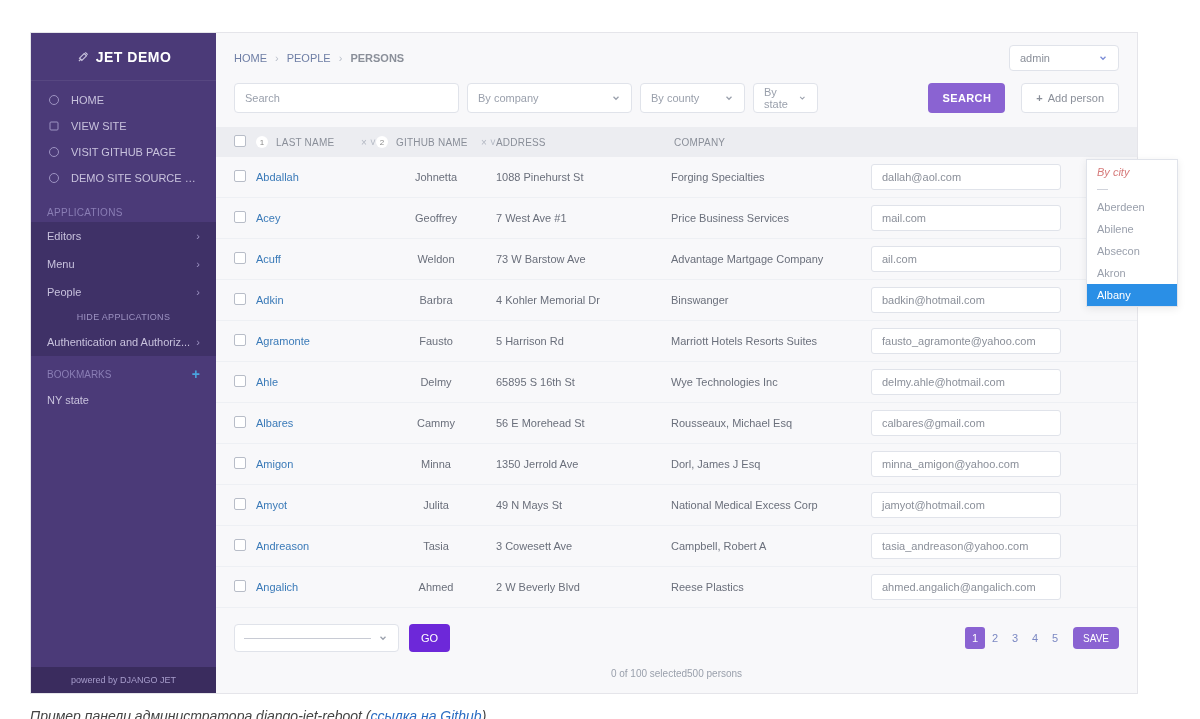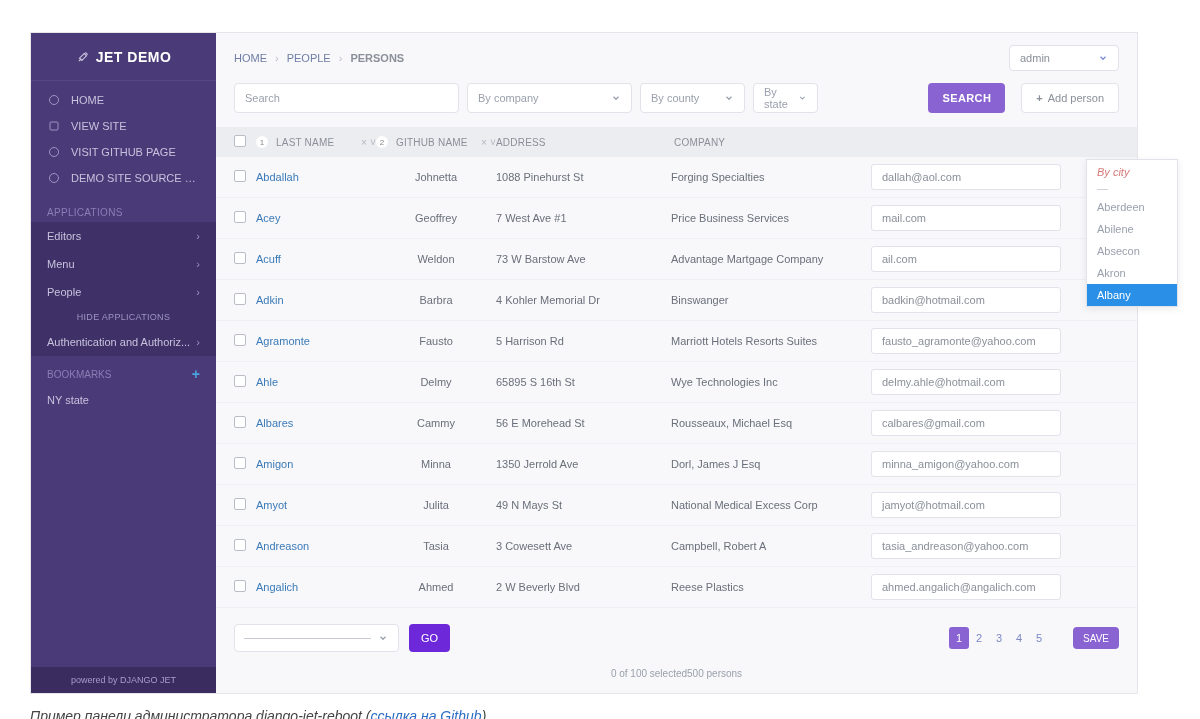--- a/index.html
+++ b/index.html
@@ -63,21 +63,21 @@
   .td-addr { width:175px; }
   .td-company { width:200px; }
   .td-email { flex:1; }
   .email-box { height:26px; border:1px solid #e0e3ea; border-radius:3px; background:#fff; display:flex; align-items:center; padding:0 10px; width:190px; color:#8a8f99; font-size:11px; }
   
   .tfoot { display:flex; align-items:center; padding: 16px 18px; gap:10px; }
   .action-sel { width:165px; height:28px; position:relative;}
   .action-sel .line { position:absolute; left:10px; right:28px; top:50%; border-top:1px solid #c8cbd4; }
   .action-sel .sel { height:28px; }
   .btn-go { background:#6d28d9; color:#fff; padding:0 12px; height:28px; font-size:11px;}
-  .pager { margin-left:auto; display:flex; align-items:center; gap:16px;}
+  .pager { margin-left:auto; display:flex; align-items:center; gap:0;}
   .pg { width:20px; height:22px; display:inline-flex; align-items:center; justify-content:center; border-radius:3px; font-size:11px; color:#7b88c3; cursor:pointer;}
   .pg.active { background:#8a63d2; color:#fff; }
   .btn-save { background:#8a63d2; color:#fff; height:22px; padding:0 10px; font-size:10px; margin-left:8px;}
   .status-line { display:flex; justify-content:center; padding: 0 18px 14px; font-size:10px; color:#9aa0ac;}
   
   .dropdown { position:absolute; left:826px; top:126px; width:92px; background:#fff; border:1px solid #e0e3ea; box-shadow:0 2px 8px rgba(0,0,0,.08); z-index:10; font-size:11px;margin-left:44px;}
   .dd-title { color:#d67a7a; padding:6px 10px 2px; font-style: italic;}
   .dd-item { padding:5px 10px; color:#9aa0ac; cursor:pointer;}
   .dd-sep { padding:2px 10px; color:#c3c7d1;}
   .dd-item.hl { background:#2a8fe6; color:#fff; }

